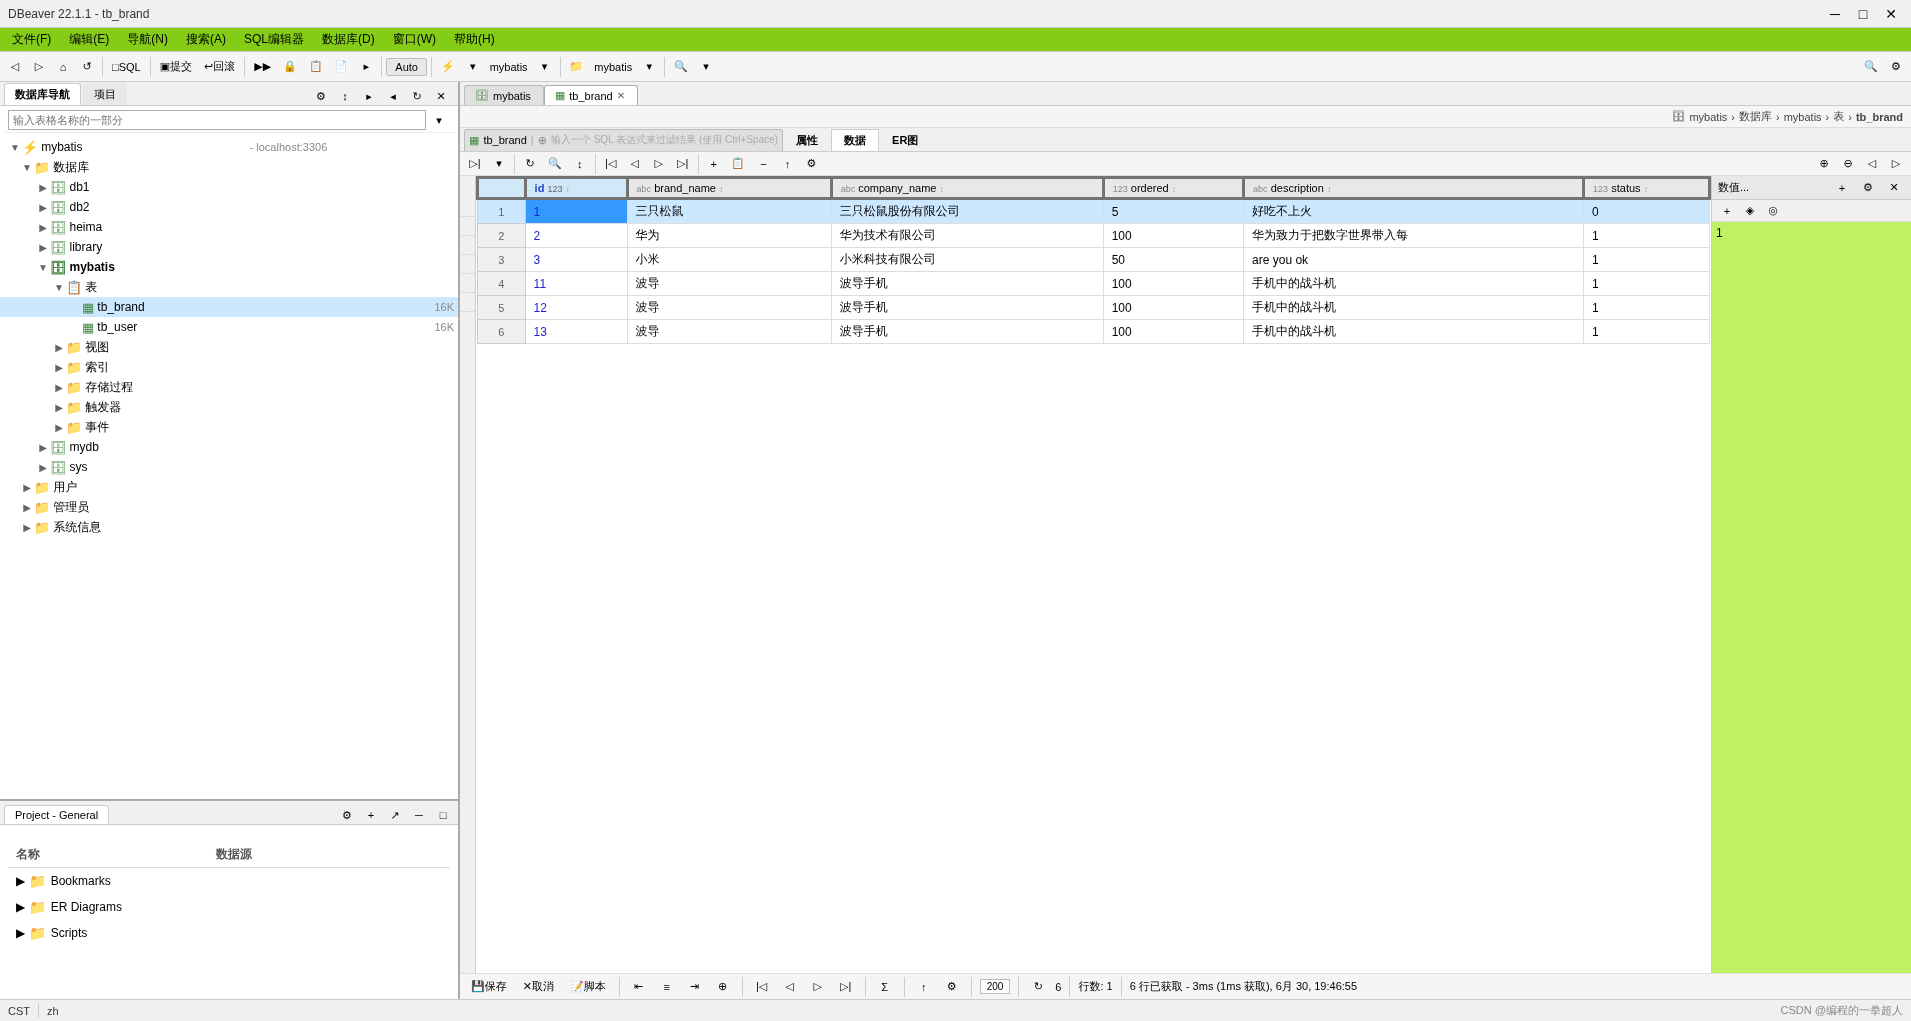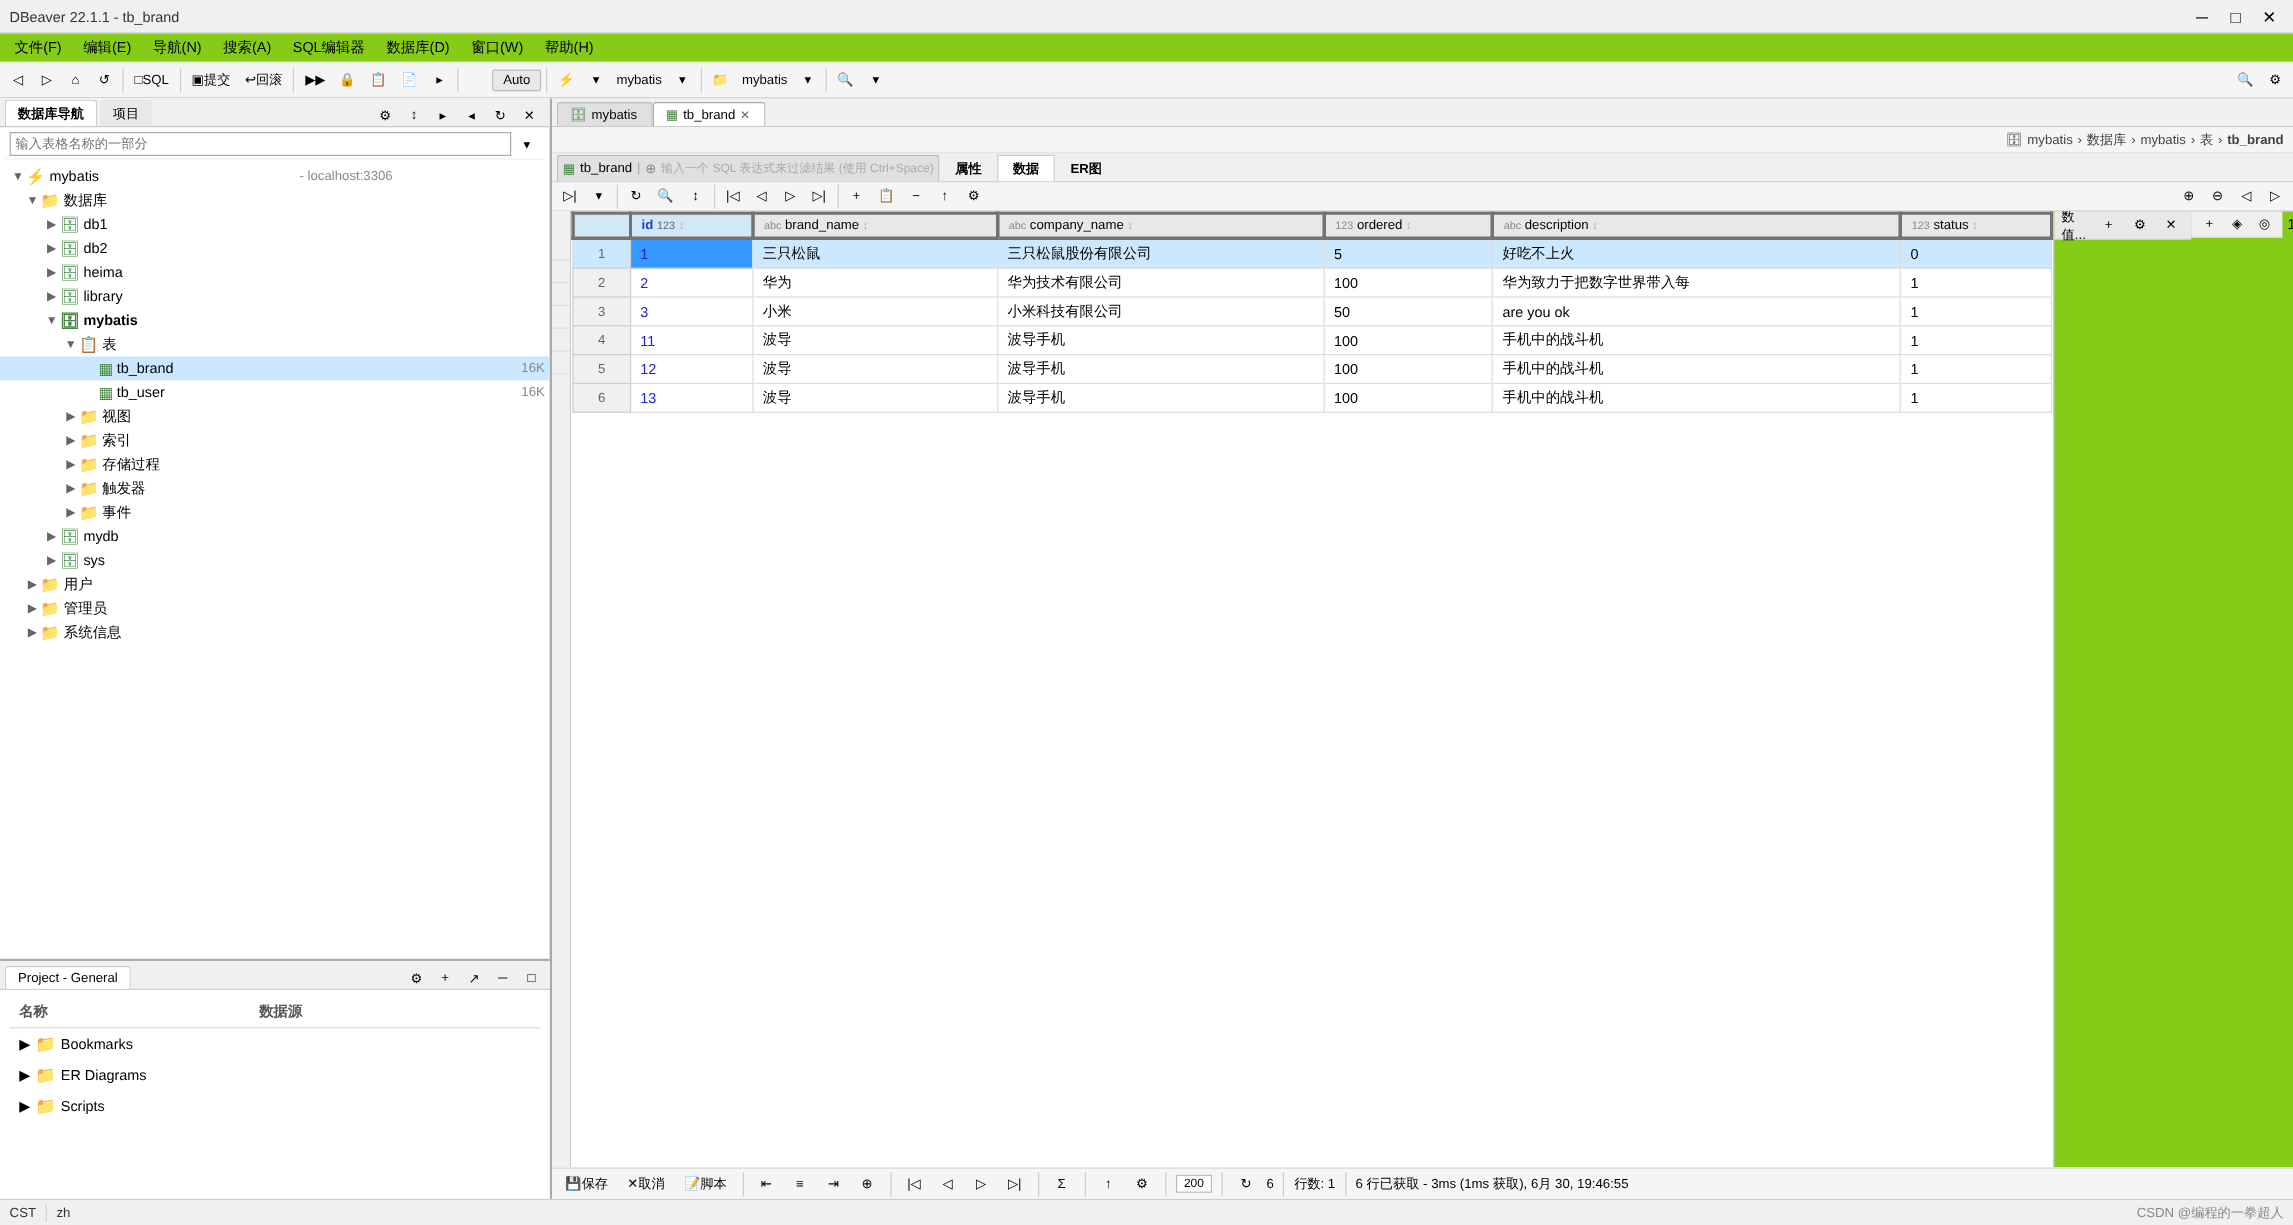--- a/index.html
+++ b/index.html
@@ -54,21 +54,20 @@
       justify-content: center;
       border-radius: 2px;
     }
     .tb-sep { width: 1px; height: 20px; background: #ccc; margin: 0 2px; }
     .tb-auto {
       background: #e8e8e8;
       border: 1px solid #bbb;
       padding: 2px 8px;
       font-size: 11px;
       border-radius: 2px;
-      margin-left: 24px;
     }
 
     
     #main-layout {
       display: flex;
       height: calc(1021px - 28px - 24px - 30px - 22px);
     }
 
     
     #left-panel {
@@ -161,21 +160,21 @@
       padding: 3px 10px;
       font-size: 11px;
       cursor: pointer;
       background: #e8e8e8;
       border: 1px solid #ccc;
       border-bottom: none;
       border-radius: 3px 3px 0 0;
     }
     .bottom-tab.active { background: white; }
     .bottom-tab-controls { margin-left: auto; display: flex; gap: 2px; align-items: center; }
-    .bottom-content { padding: 6px 8px; }
+    .bottom-content { padding: 17px 8px; }
     .bottom-table-header { display: flex; border-bottom: 1px solid #ddd; padding: 2px 0; }
     .bottom-col { font-size: 12px; padding: 2px 8px; font-weight: bold; color: #555; }
     .bottom-row { display: flex; padding: 3px 0; }
     .bottom-cell { font-size: 12px; padding: 2px 8px; display: flex; align-items: center; gap: 4px; }
     .folder-icon { color: #d4a030; font-size: 14px; }
 
     
     #right-panel {
       flex: 1;
       display: flex;
@@ -282,22 +281,23 @@
       text-align: center;
       border-color: #ccc;
       min-width: 28px;
     }
     tbody td.id-val { color: #2222cc; font-size: 12px; }
 
     
     #right-sidebar {
       width: 200px;
       border-left: 1px solid #ccc;
-      background: #84cc16;
-      display: flex;
+      background: #bef264;
+      display: flex;
+      flex-direction: column;
     }
     #right-sidebar-header {
       height: 24px;
       background: #e8e8e8;
       display: flex;
       align-items: center;
       padding: 0 6px;
       font-size: 11px;
       border-bottom: 1px solid #ccc;
       gap: 4px;

